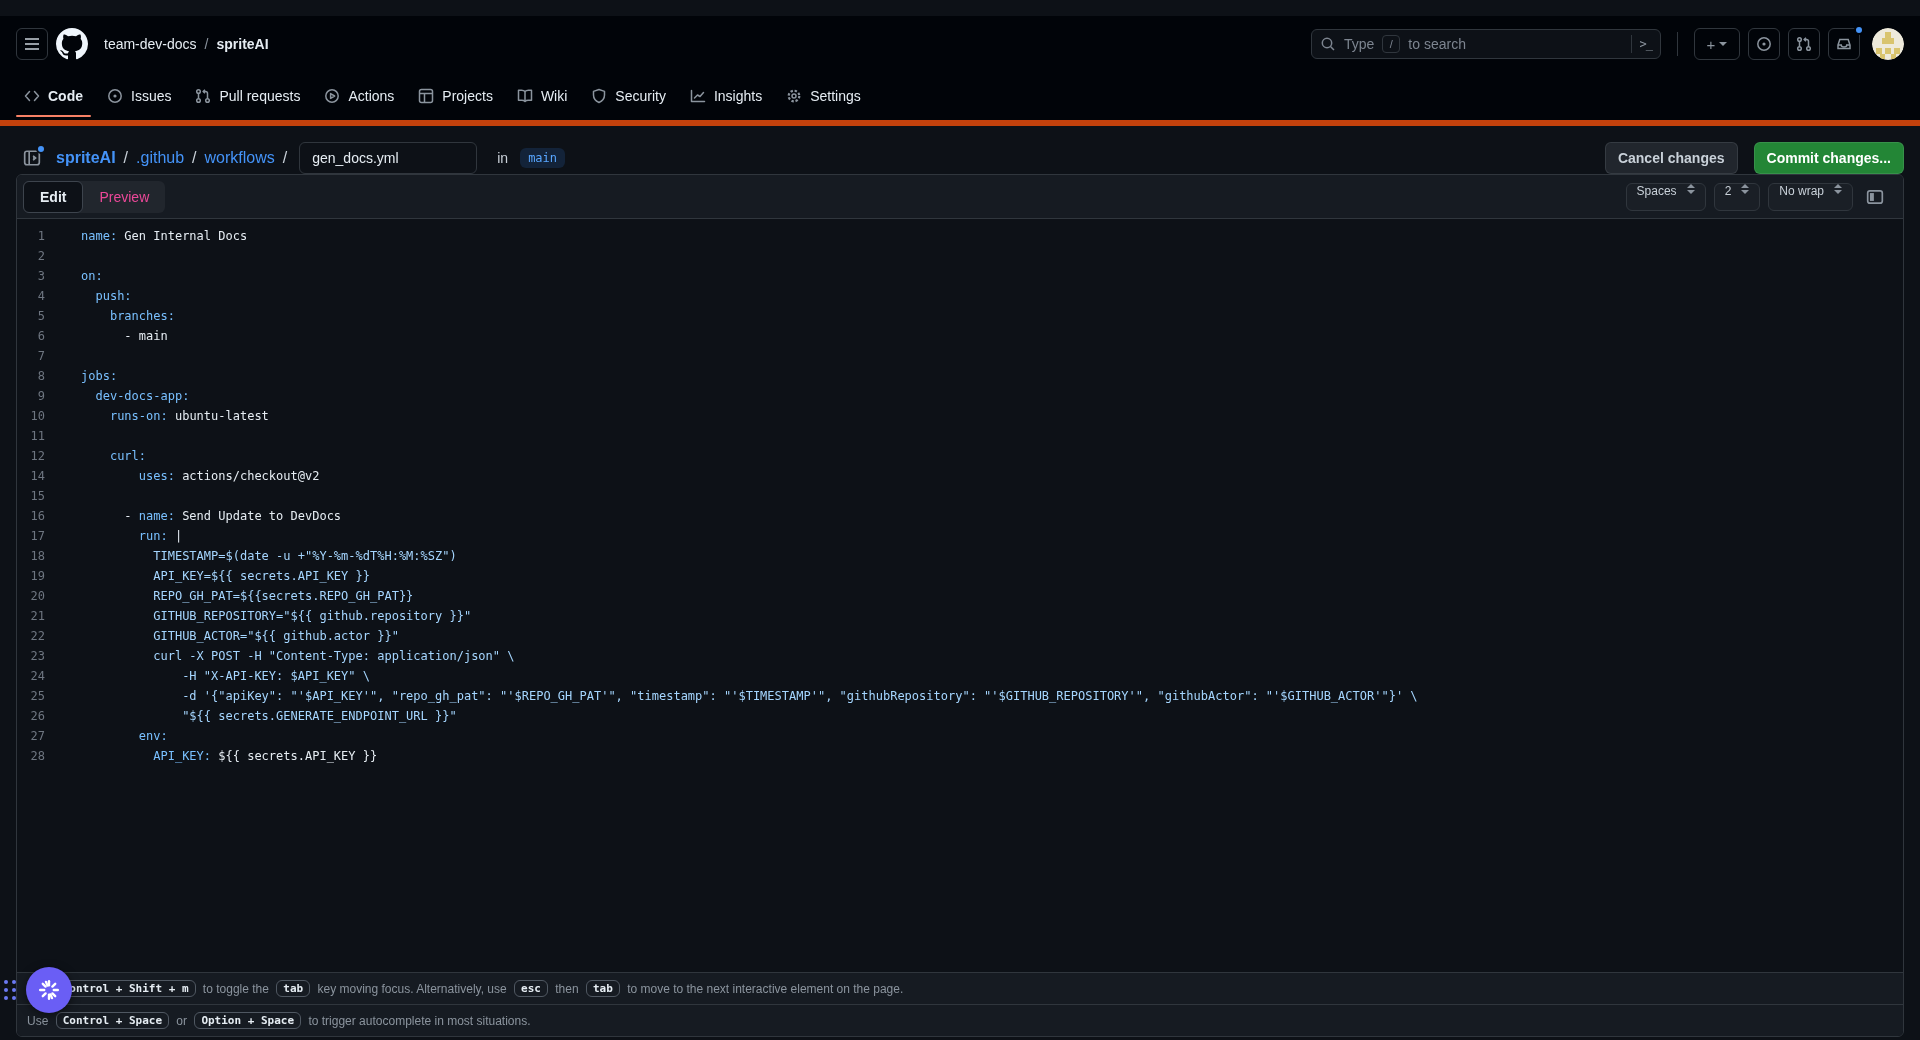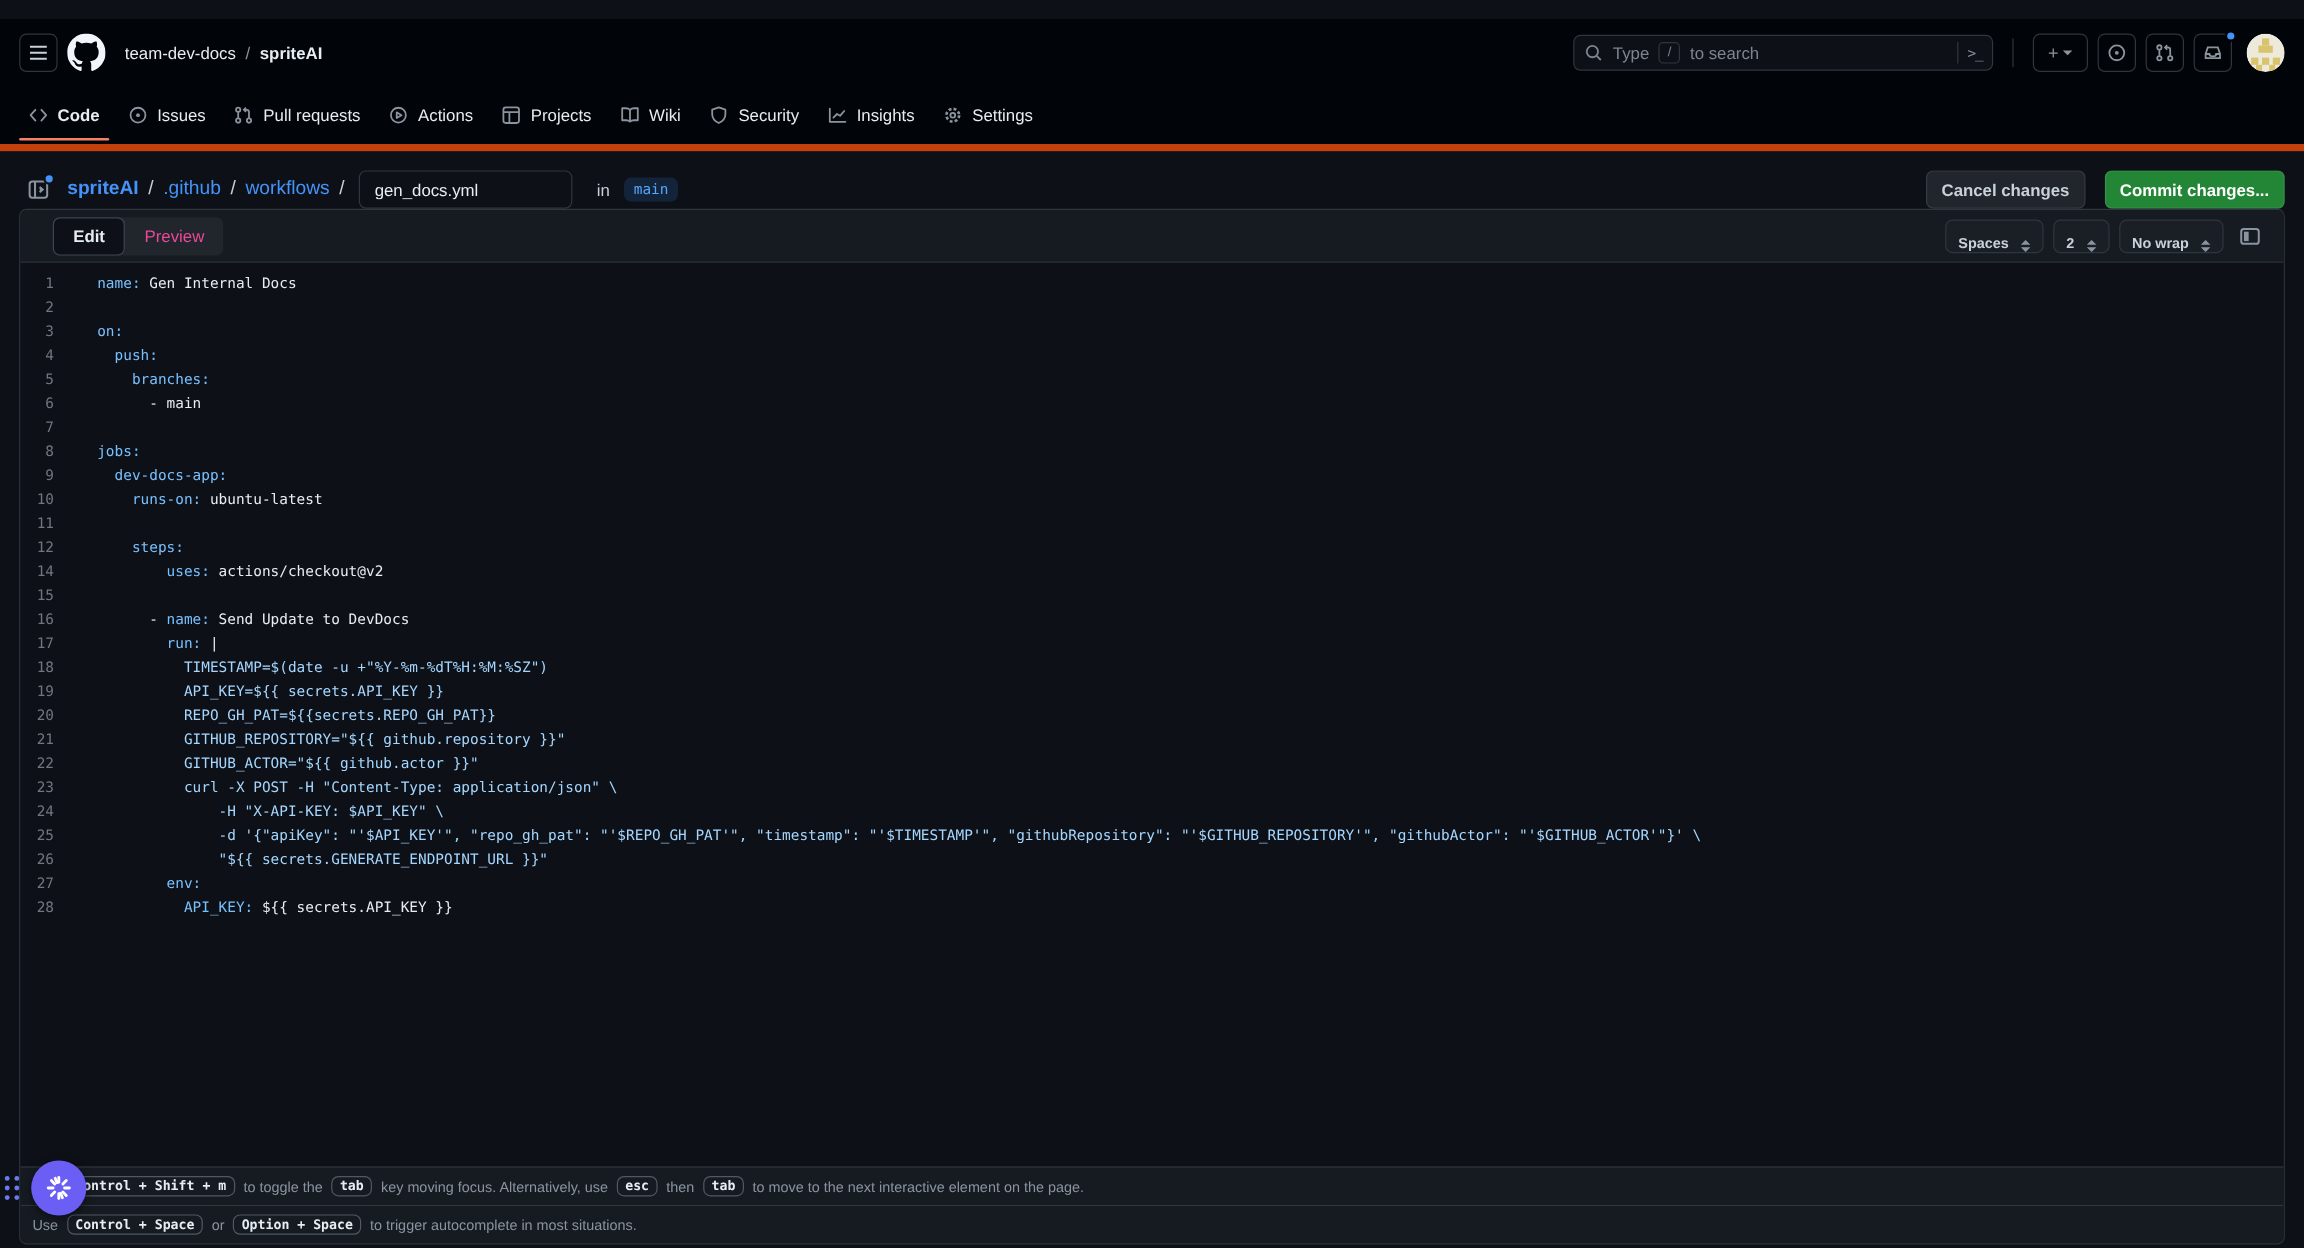--- a/index.html
+++ b/index.html
@@ -61,27 +61,27 @@
   .btn { height:32px; border-radius:6px; font-size:14px; font-weight:700; padding:0 12px; cursor:pointer;
          display:flex; align-items:center; border:1px solid rgba(240,246,252,0.1); }
   .btn.secondary { background:#21262d; color:#c9d1d9; }
   .btn.primary { background:#238636; color:#ffffff; margin-left:8px; }
 
   
   .panel { position:absolute; left:16px; right:16px; top:174px; height:863px; border:1px solid #30363d;
            border-radius:6px; background:#0d1117; display:flex; flex-direction:column; overflow:hidden; }
   .ed-toolbar { height:44px; background:#161b22; border-bottom:1px solid #30363d; display:flex; align-items:center;
                 padding:0 14px 0 6px; flex:none; }
-  .seg-ctl { display:flex; align-items:flex-end; background:#21262d; border-radius:6px; height:32px;margin-left:21px; }
+  .seg-ctl { display:flex; align-items:flex-end; background:#21262d; border-radius:6px; height:32px; }
   .seg { height:32px; display:flex; align-items:center; padding:0 16px; font-size:14px; color:#ec4899;
          border-radius:6px; cursor:pointer; }
   .seg.sel { background:#0d1117; border:1px solid #3d444d; color:#e6edf3; font-weight:600; }
   .ed-tools { margin-left:auto; display:flex; align-items:center; gap:8px; }
   .select-btn { height:28px; background:#1a1f26; border:1px solid #30363d; border-radius:6px; color:#c9d1d9;
-                font-size:12px; display:flex; align-items:flex-end; gap:10px; padding:0 10px; cursor:pointer;font-weight:bold; }
+                font-size:12px; display:flex; align-items:flex-start; gap:10px; padding:0 10px; cursor:pointer; }
   .updown { display:flex; flex-direction:column; gap:2px; align-items:center; }
   .updown i { width:0; height:0; border-left:4px solid transparent; border-right:4px solid transparent; display:block; }
   .updown .up { border-bottom:4px solid #8b949e; }
   .updown .dn { border-top:4px solid #8b949e; }
   .panel-toggle { width:28px; height:28px; border:none; background:transparent; color:#8b949e; display:flex;
                   align-items:center; justify-content:center; cursor:pointer; }
 
   
   .code { flex:1; overflow:hidden; padding-top:7px; background:#0d1117; font-family:"DejaVu Sans Mono",monospace;
           font-size:12px; line-height:20px; cursor:text; }
@@ -359,21 +359,21 @@
           <div class="code-line">
             <span class="gutter">10</span>
             <span class="line-text"><span class="tok-plain">    </span><span class="tok-key">runs-on:</span><span class="tok-plain"> ubuntu-latest</span></span>
           </div>
           <div class="code-line">
             <span class="gutter">11</span>
             <span class="line-text"></span>
           </div>
           <div class="code-line">
             <span class="gutter">12</span>
-            <span class="line-text"><span class="tok-plain">    </span><span class="tok-key">steps:</span></span>
+            <span class="line-text"><span class="tok-plain">    </span><span class="tok-key">curl:</span></span>
           </div>
           <div class="code-line">
             <span class="gutter">14</span>
             <span class="line-text"><span class="tok-plain">        </span><span class="tok-key">uses:</span><span class="tok-plain"> actions/checkout@v2</span></span>
           </div>
           <div class="code-line">
             <span class="gutter">15</span>
             <span class="line-text"></span>
           </div>
           <div class="code-line">

